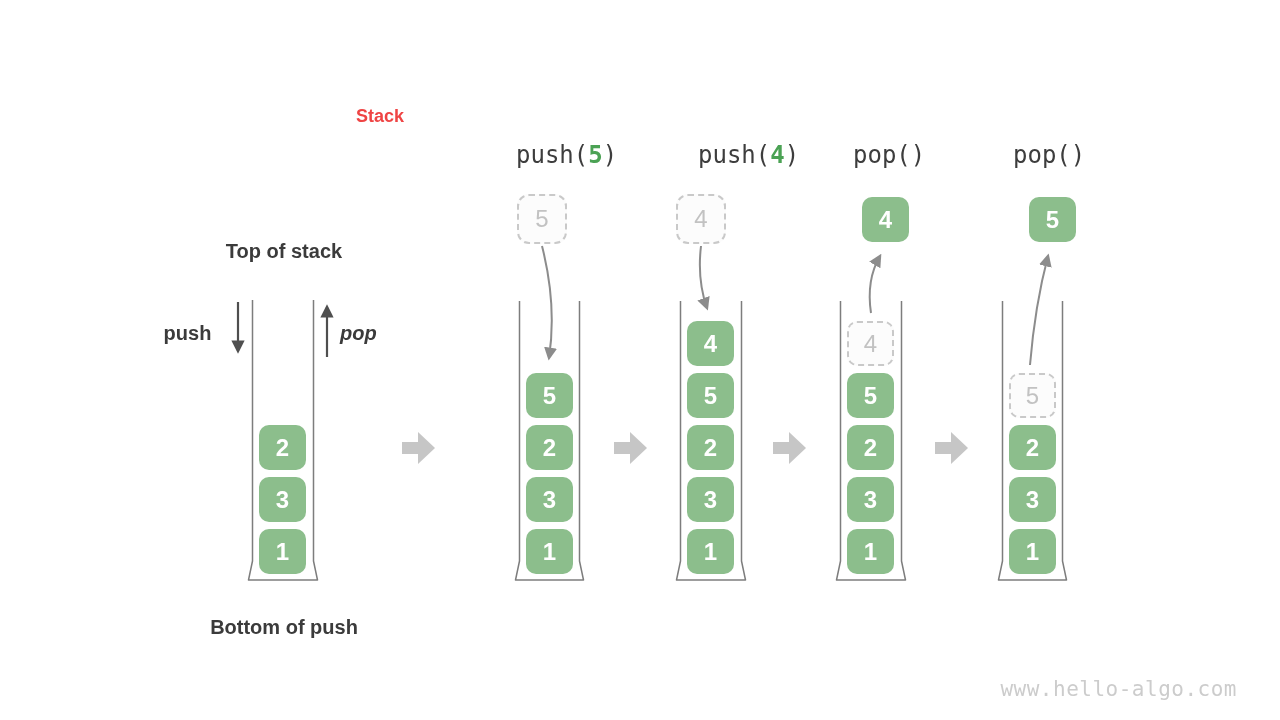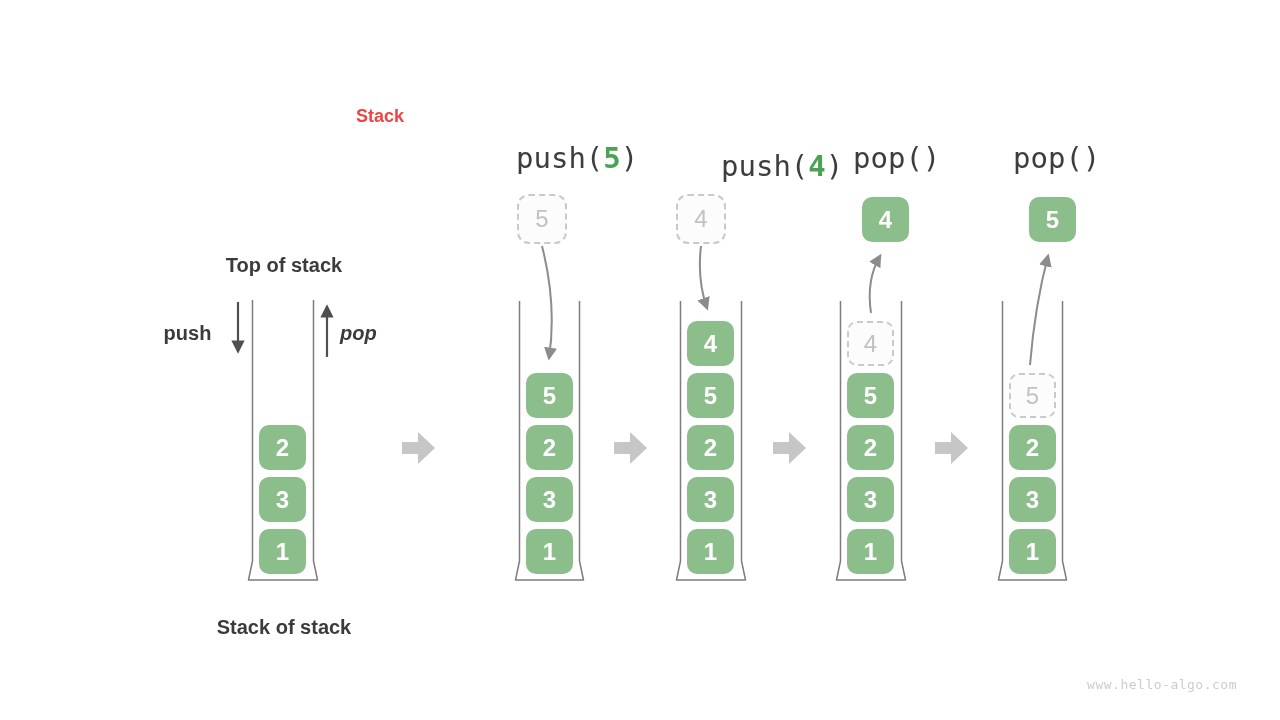--- a/index.html
+++ b/index.html
@@ -14,29 +14,29 @@
         box-sizing:border-box;}
 
   .float-dashed{position:absolute;width:50px;height:50px;border-radius:12px;
         border:2px dashed #C9C9C9;background:#FCFCFC;color:#C2C2C2;box-sizing:border-box;
         display:flex;align-items:center;justify-content:center;font-size:24px;}
   .float-solid{position:absolute;width:47px;height:45px;border-radius:10px;background:#8CBE8C;
         color:#ffffff;display:flex;align-items:center;justify-content:center;
         font-size:24px;font-weight:600;}
 
   .step-label{position:absolute;top:141px;font-family:"DejaVu Sans Mono","Liberation Mono",monospace;
-        font-size:29px;color:#3D3D3D;white-space:nowrap;}
+        font-size:24px;color:#3D3D3D;white-space:nowrap;}
   .step-label .arg{color:#4BA254;font-weight:bold;}
 
   .bold-label{position:absolute;font-weight:700;font-size:20px;color:#3B3B3B;white-space:nowrap;}
   .title{position:absolute;font-weight:700;font-size:18px;color:#ef4444;text-align:right;}
 
   .watermark{position:absolute;right:43px;top:677px;
         font-family:"DejaVu Sans Mono","Liberation Mono",monospace;
-        font-size:13px;color:#CCCCCC;letter-spacing:0.5px;}
+        font-size:21px;color:#CCCCCC;letter-spacing:0.5px;}
 </style>
 </head>
 <body>
 
 <div class="stage">
 
   <svg class="overlay" width="1280" height="720" viewBox="0 0 1280 720">
     <defs>
       <marker id="ah-gray" viewBox="0 0 10 10" refX="8" refY="5" markerWidth="6.5" markerHeight="6.5" orient="auto">
         <path d="M0,0 L10,5 L0,10 Z" fill="#8C8C8C"></path>
@@ -66,37 +66,37 @@
 
     <g fill="#C6C6C6">
       <path transform="translate(418,448)" d="M-16,-6 H0 V-16 L17,0 L0,16 V6 H-16 Z"></path>
       <path transform="translate(630,448)" d="M-16,-6 H0 V-16 L17,0 L0,16 V6 H-16 Z"></path>
       <path transform="translate(789,448)" d="M-16,-6 H0 V-16 L17,0 L0,16 V6 H-16 Z"></path>
       <path transform="translate(951,448)" d="M-16,-6 H0 V-16 L17,0 L0,16 V6 H-16 Z"></path>
     </g>
   </svg>
 
   <div class="title" style="left:164px;top:106px;width:240px;">Stack</div>
-  <div class="bold-label" style="left:164px;top:254px;width:240px;text-align:center;">Top of stack</div>
-  <div class="bold-label" style="left:164px;top:616px;width:240px;text-align:center;">Stack of stack</div>
+  <div class="bold-label" style="left:164px;top:240px;width:240px;text-align:center;">Top of stack</div>
+  <div class="bold-label" style="left:164px;top:616px;width:240px;text-align:center;">Bottom of push</div>
   <div class="bold-label" style="left:150px;top:322px;width:75px;text-align:center;">push</div>
   <div class="bold-label" style="left:340px;top:322px;font-style:italic;">pop</div>
 
   <div class="cell" style="left:259px;top:425px;">2</div>
   <div class="cell" style="left:259px;top:477px;">3</div>
   <div class="cell" style="left:259px;top:529px;">1</div>
 
   <div class="step-label" style="left:516px;"><span>push(</span><span class="arg">5</span><span>)</span></div>
   <div class="float-dashed" style="left:517px;top:194px;">5</div>
   <div class="cell" style="left:526px;top:373px;">5</div>
   <div class="cell" style="left:526px;top:425px;">2</div>
   <div class="cell" style="left:526px;top:477px;">3</div>
   <div class="cell" style="left:526px;top:529px;">1</div>
 
-  <div class="step-label" style="left:721px;margin-top:8px;"><span>push(</span><span class="arg">4</span><span>)</span></div>
+  <div class="step-label" style="left:698px;"><span>push(</span><span class="arg">4</span><span>)</span></div>
   <div class="float-dashed" style="left:676px;top:194px;">4</div>
   <div class="cell" style="left:687px;top:321px;">4</div>
   <div class="cell" style="left:687px;top:373px;">5</div>
   <div class="cell" style="left:687px;top:425px;">2</div>
   <div class="cell" style="left:687px;top:477px;">3</div>
   <div class="cell" style="left:687px;top:529px;">1</div>
 
   <div class="step-label" style="left:853px;">pop()</div>
   <div class="float-solid" style="left:862px;top:197px;">4</div>
   <div class="cell ghost" style="left:847px;top:321px;">4</div>

